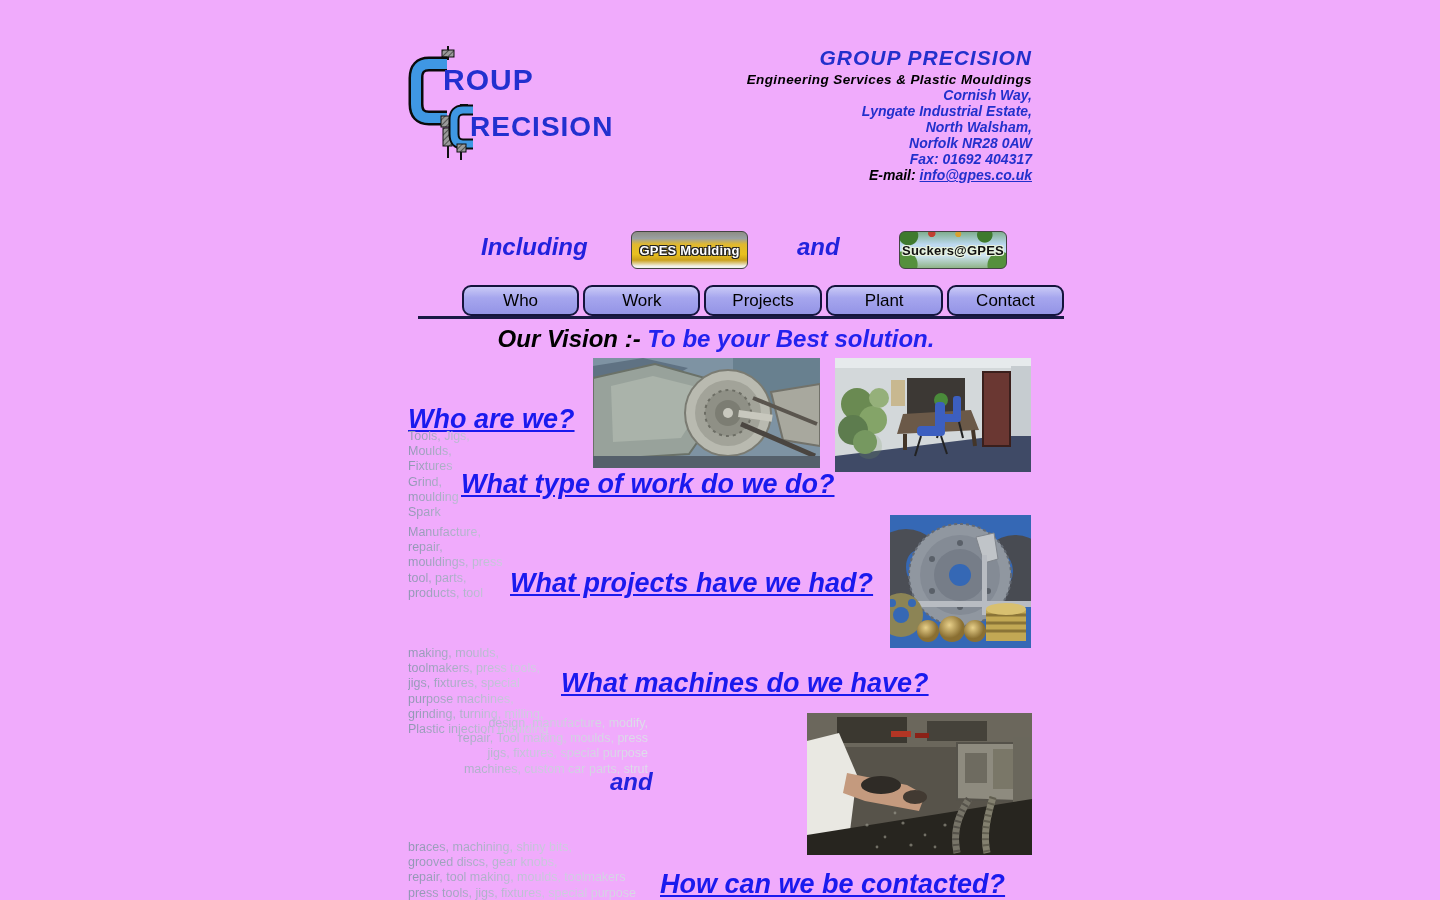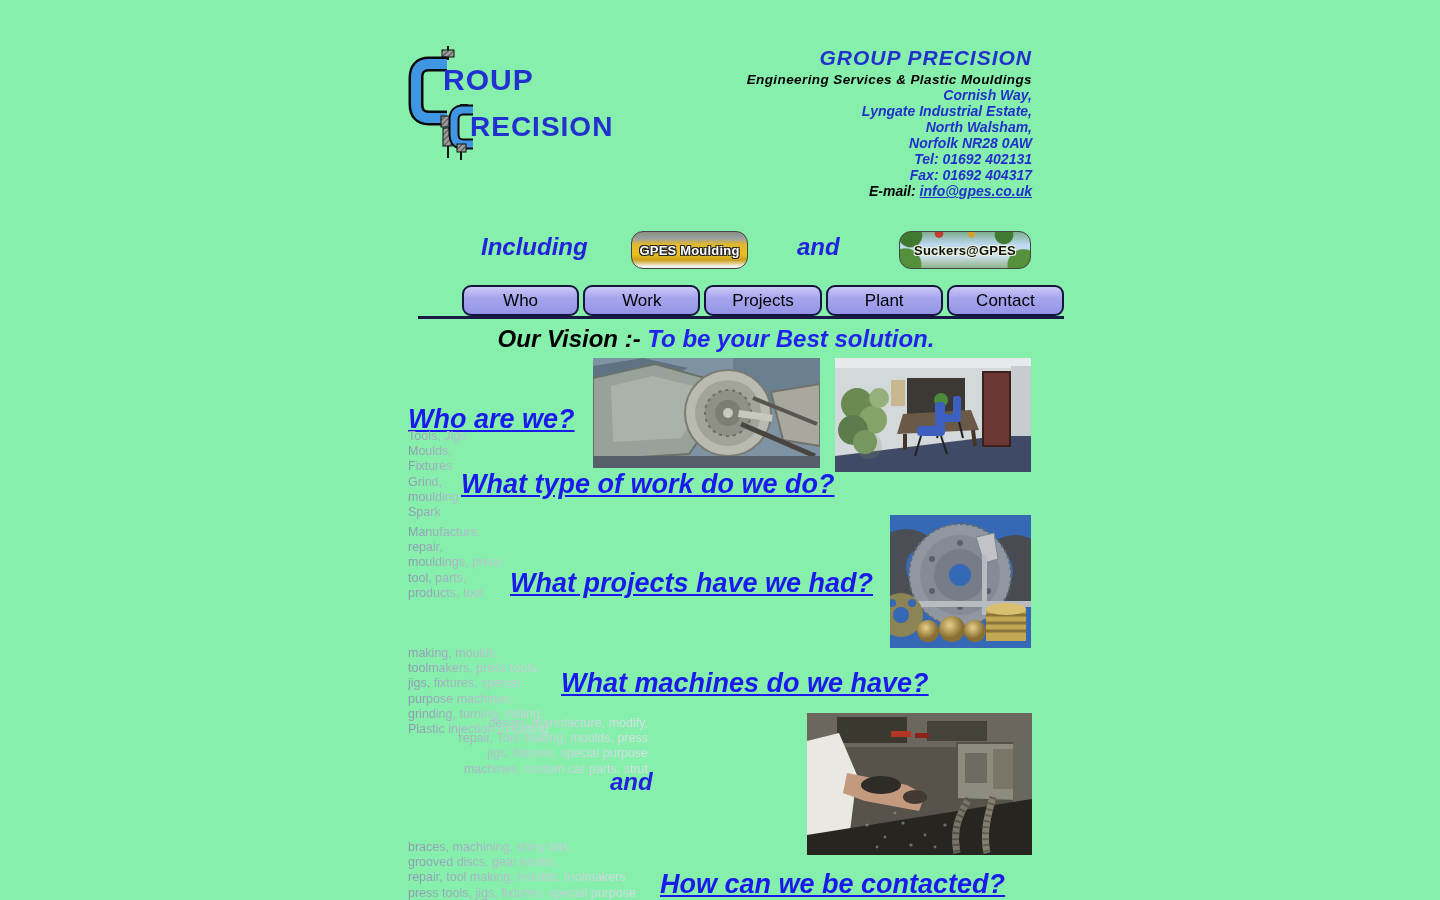--- a/index.html
+++ b/index.html
@@ -1,36 +1,36 @@
 <!DOCTYPE html>
 <html><head>
 <meta charset="utf-8">
 <style>
   html,body{margin:0;padding:0;background:#fff;}
-  .page{position:relative;width:1440px;height:900px;background:#86efac;overflow:hidden;
+  .page{position:relative;width:1440px;height:900px;background:#f0abfc;overflow:hidden;
         font-family:"Liberation Sans",sans-serif;}
 
   
   .logo{position:absolute;left:407px;top:46px;width:210px;height:116px;}
   .hdr{position:absolute;top:46px;left:700px;width:332px;text-align:right;}
   .hdr .company{font:italic bold 21px "Liberation Sans",sans-serif;color:#2230cc;letter-spacing:1px;}
   .hdr .tagline{font:italic bold 13.5px "Liberation Sans",sans-serif;color:#000;letter-spacing:.4px;margin-top:2px;}
   .hdr .addr{font:italic bold 14px "Liberation Sans",sans-serif;color:#2230cc;line-height:16px;}
   .hdr .email{font:italic bold 14px "Liberation Sans",sans-serif;color:#000;line-height:16px;}
   .hdr .email a{color:#2230cc;text-decoration:underline;}
 
   
   .inc-word{position:absolute;font:italic bold 24px "Liberation Sans",sans-serif;color:#2222dd;white-space:nowrap;}
-  .badge{position:absolute;height:38px;border:1px solid #444;border-radius:12px;
+  .badge{position:absolute;height:38px;border:1px solid #444;border-radius:6px;
          display:flex;align-items:center;justify-content:center;cursor:pointer;
          font:bold 13px "Liberation Sans",sans-serif;letter-spacing:.2px;box-sizing:border-box;text-align:center;}
   .badge1{left:631px;top:231px;width:117px;color:#fff;
           text-shadow:-1px -1px 0 #222,1px -1px 0 #222,-1px 1px 0 #222,1px 1px 0 #222;
           background:linear-gradient(180deg,#8d8d84 0%,#9aa0a2 18%,#e0b830 34%,#e8c020 62%,#caa01c 78%,#f2f2ee 95%);}
-  .badge2{left:899px;top:231px;width:132px;color:#111;
+  .badge2{left:899px;top:231px;width:108px;color:#111;
           text-shadow:-1px -1px 0 #e8f2dd,1px -1px 0 #e8f2dd,-1px 1px 0 #e8f2dd,1px 1px 0 #e8f2dd;
           background:
             radial-gradient(circle at 8% 10%,#3f7a2e 0 9%,transparent 10%),
             radial-gradient(circle at 30% 4%,#c04030 0 4%,transparent 5%),
             radial-gradient(circle at 55% 6%,#d8a030 0 4%,transparent 5%),
             radial-gradient(circle at 80% 8%,#3f7a2e 0 8%,transparent 9%),
             radial-gradient(circle at 4% 90%,#55903d 0 12%,transparent 13%),
             radial-gradient(circle at 95% 92%,#55903d 0 12%,transparent 13%),
             linear-gradient(180deg,#7fae8e 0%,#bcd8f0 35%,#cfe4f4 65%,#8fb489 100%);}
 
@@ -96,21 +96,20 @@
     </svg>
   </div>
 
   <div class="hdr">
     <div class="company">GROUP PRECISION</div>
     <div class="tagline">Engineering Services &amp; Plastic Mouldings</div>
     <div class="addr">Cornish Way,</div>
     <div class="addr">Lyngate Industrial Estate,</div>
     <div class="addr">North Walsham,</div>
     <div class="addr">Norfolk NR28 0AW</div>
-    <div class="addr">Tel: 01692 402131</div>
     <div class="addr">Fax: 01692 404317</div>
     <div class="email"><span>E-mail: </span><a href="#">info@gpes.co.uk</a></div>
   </div>
 
   <div class="inc-word" style="left:481px;top:233px;">Including</div>
   <div class="badge badge1">GPES Moulding</div>
   <div class="inc-word" style="left:797px;top:233px;">and</div>
   <div class="badge badge2">Suckers@GPES</div>
 
   <div class="nav">

